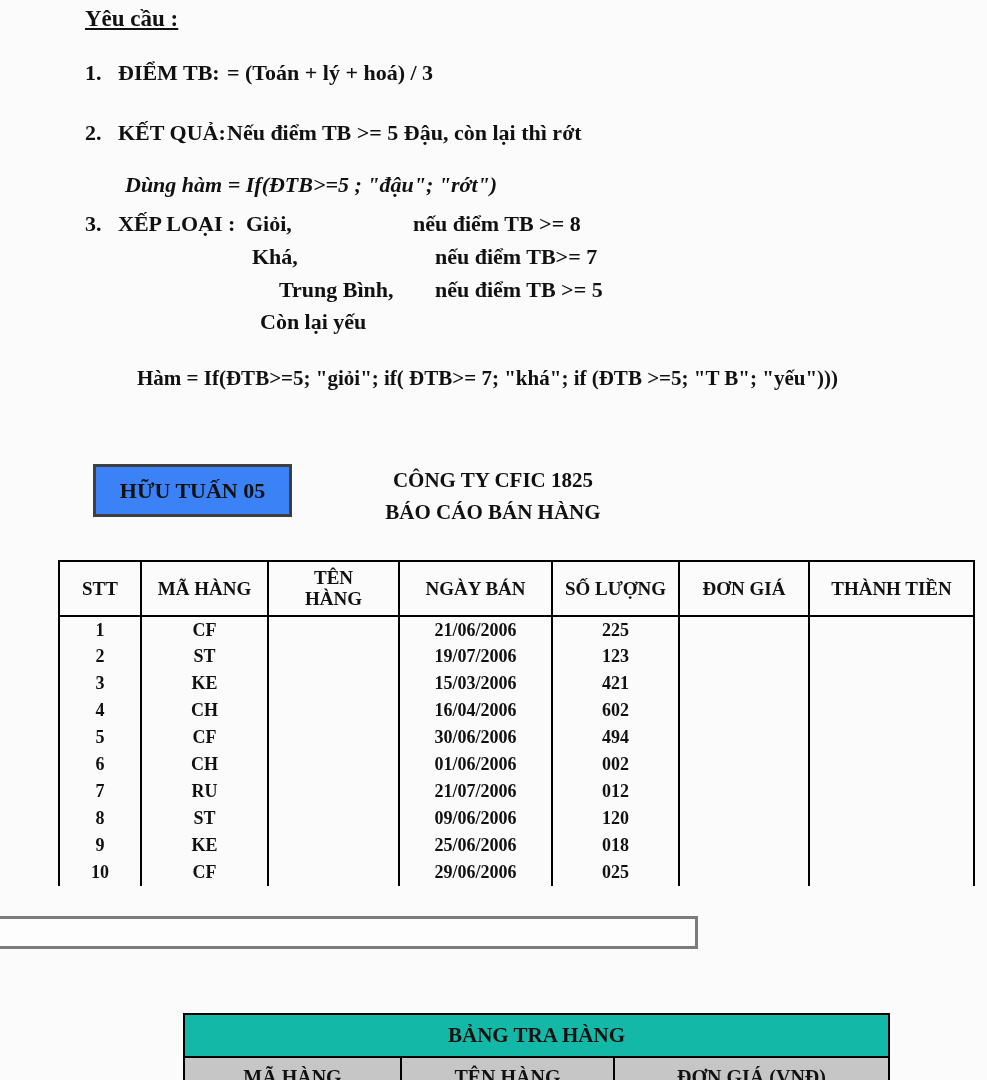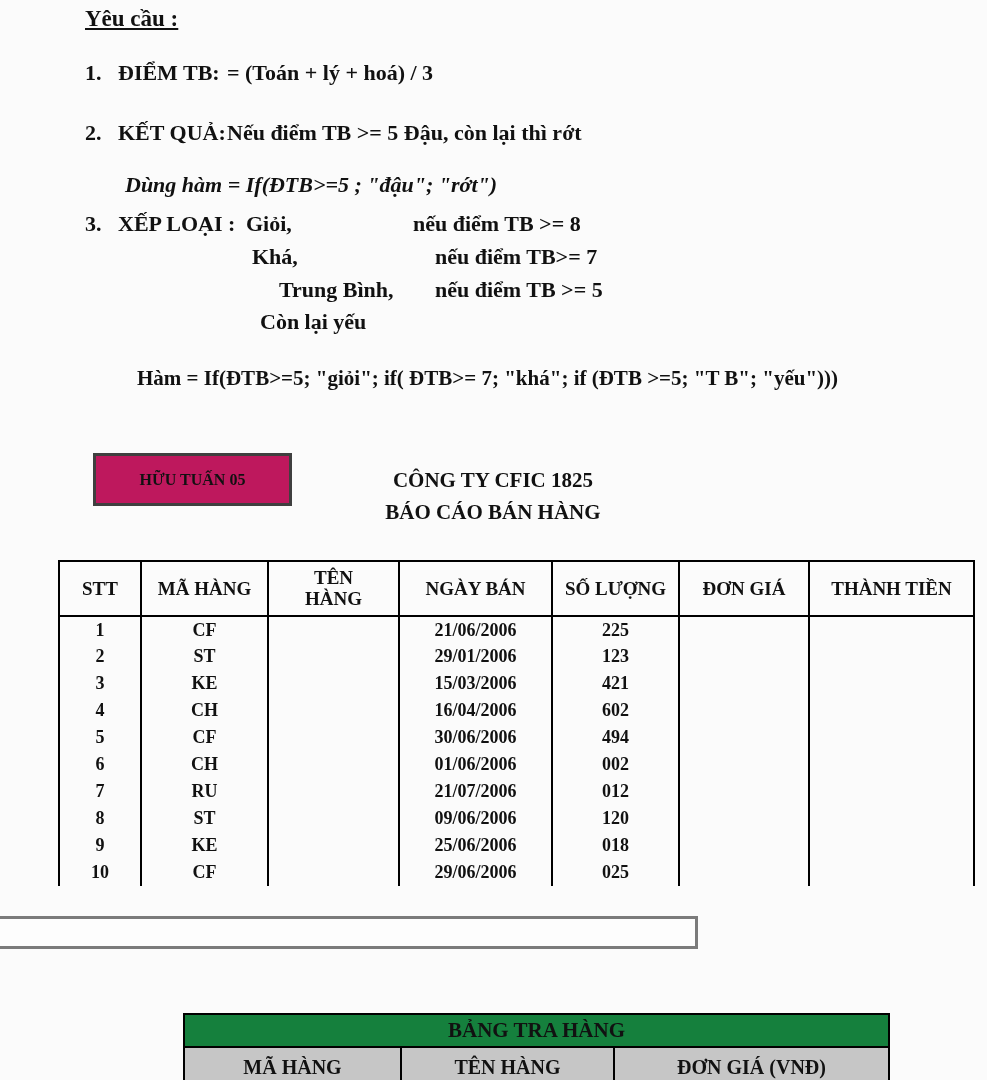--- a/index.html
+++ b/index.html
@@ -8,23 +8,23 @@
   .page { position:relative; width:987px; height:1080px; font-weight:bold; }
 
   
   .abs { position:absolute; white-space:nowrap; }
   .heading { left:85px; top:6px; font-size:23px; text-decoration:underline; }
   .t22 { font-size:22px; }
   .t20 { font-size:21px; }
   .italic { font-style:italic; }
 
   
-  .badge { position:absolute; left:93px; top:453px; width:199px; height:53px;
-    background:#be185d; border:3px solid #3f3f3f; display:flex;
-    align-items:center; justify-content:center; font-size:16px; }
+  .badge { position:absolute; left:93px; top:464px; width:199px; height:53px;
+    background:#3b82f6; border:3px solid #3f3f3f; display:flex;
+    align-items:center; justify-content:center; font-size:22px; }
   .report-titles { position:absolute; left:310px; top:464px; width:366px;
     text-align:center; font-size:21px; line-height:32px; }
 
   
   table { border-collapse:collapse; table-layout:fixed; }
   .sales { position:absolute; left:58px; top:560px; width:915px;padding-left:48px; }
   .sales th { border:2px solid #000; height:55px; font-size:19px;
     text-align:center; vertical-align:middle; font-weight:bold; }
   .sales th .narrow { display:inline-block; width:68px; line-height:21px; }
   .sales td { border-left:2px solid #000; border-right:2px solid #000;
@@ -33,21 +33,21 @@
   .sales tr.total td { border:2px solid #000; height:27px; font-size:19px; }
 
   
   .empty-box { position:absolute; left:-10px; top:916px; width:708px;
     height:33px; background:#fdfdfd; border:3px solid #7b7b7b; }
 
   
   .lookup { position:absolute; left:183px; top:1013px; width:705px; }
   .lookup td, .lookup th { border:2px solid #000; text-align:center;
     vertical-align:middle; font-weight:bold; }
-  .lookup .title-cell { height:33px; font-size:21px; background:#15803d; }
+  .lookup .title-cell { height:43px; font-size:21px; background:#14b8a6; }
   .lookup th { height:40px; font-size:20px; background:#c6c6c6; }
 </style>
 </head>
 <body>
 
 <div class="page">
 
   <div class="abs heading">Yêu cầu :</div>
 
   <div>
@@ -118,21 +118,21 @@
           <td></td>
           <td>21/06/2006</td>
           <td>225</td>
           <td></td>
           <td></td>
         </tr>
         <tr>
           <td>2</td>
           <td>ST</td>
           <td></td>
-          <td>29/01/2006</td>
+          <td>19/07/2006</td>
           <td>123</td>
           <td></td>
           <td></td>
         </tr>
         <tr>
           <td>3</td>
           <td>KE</td>
           <td></td>
           <td>15/03/2006</td>
           <td>421</td>

